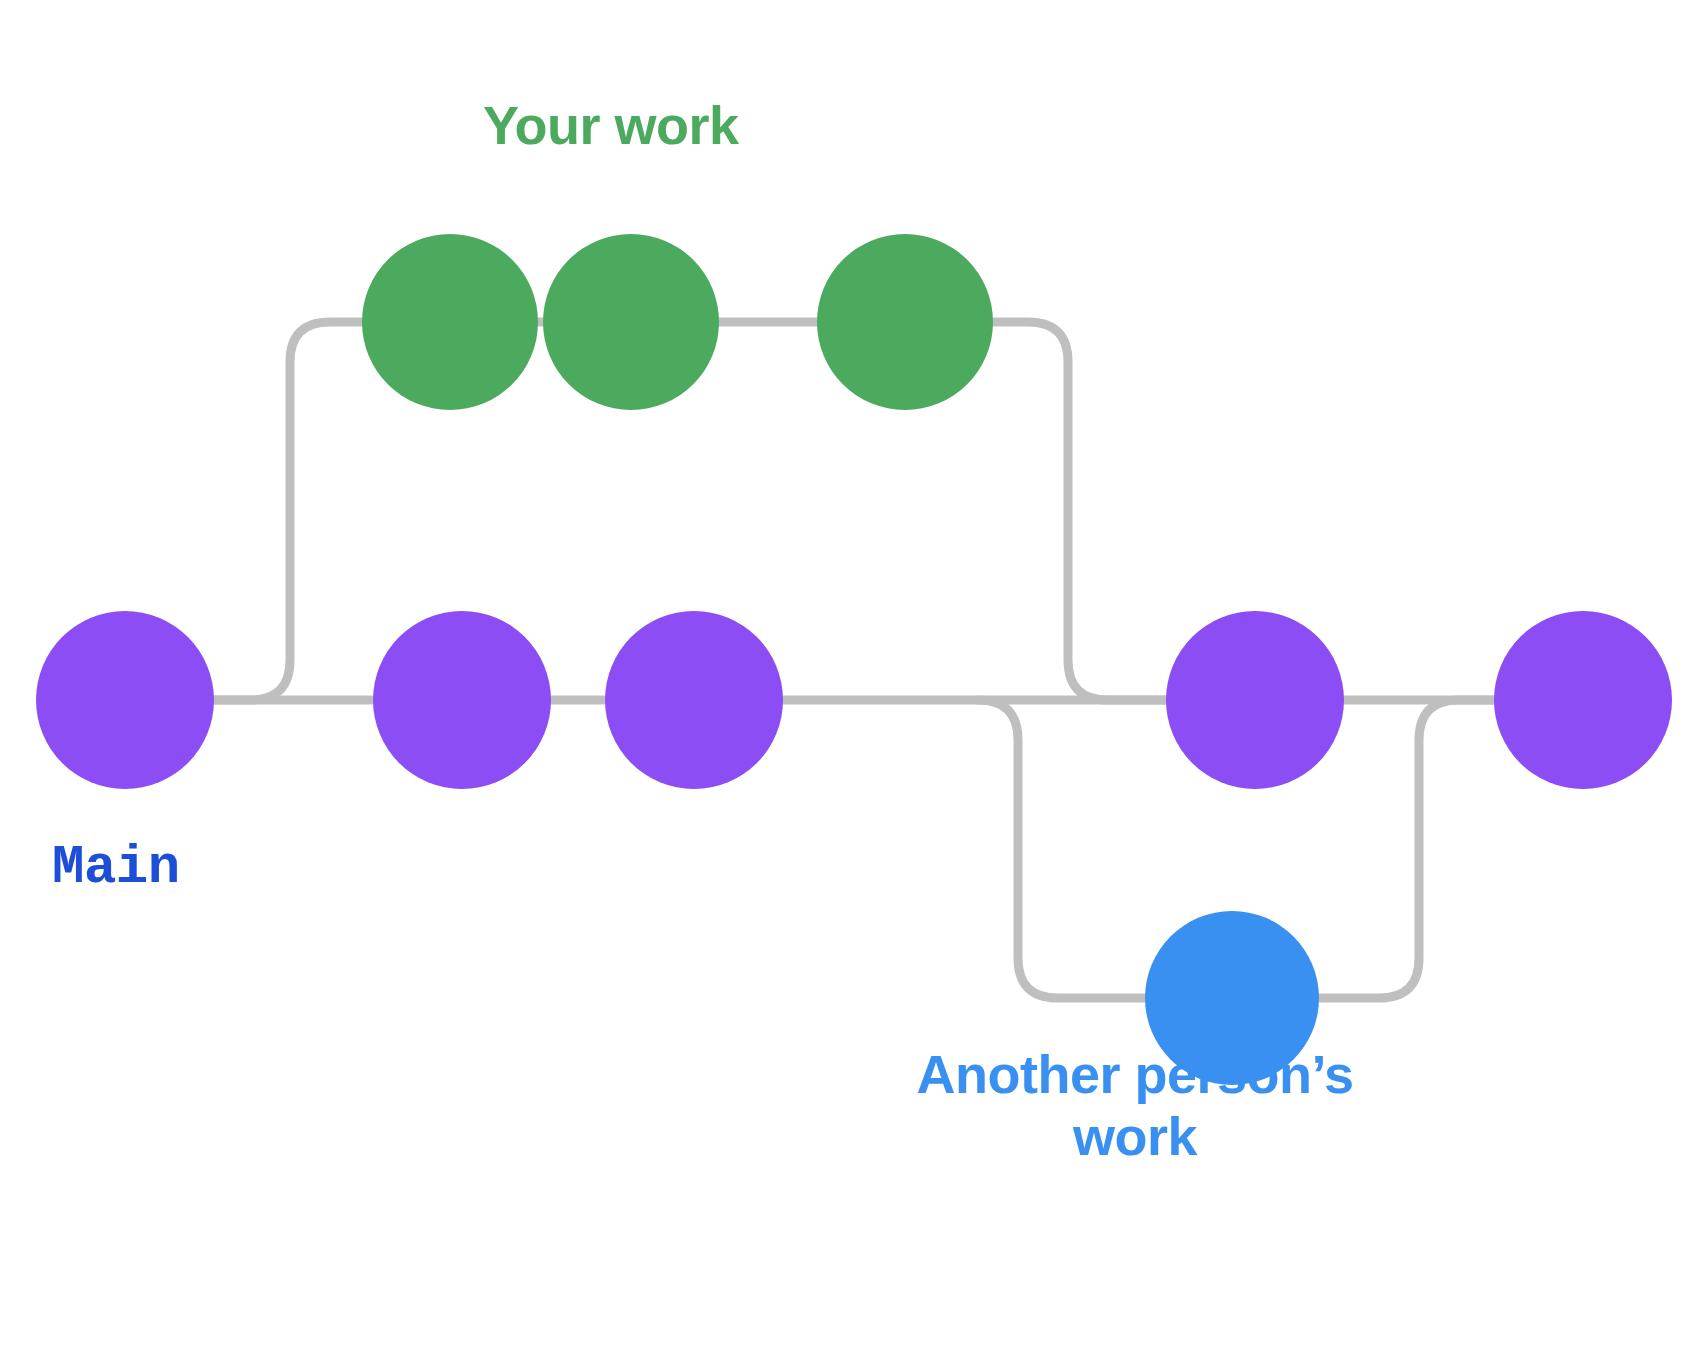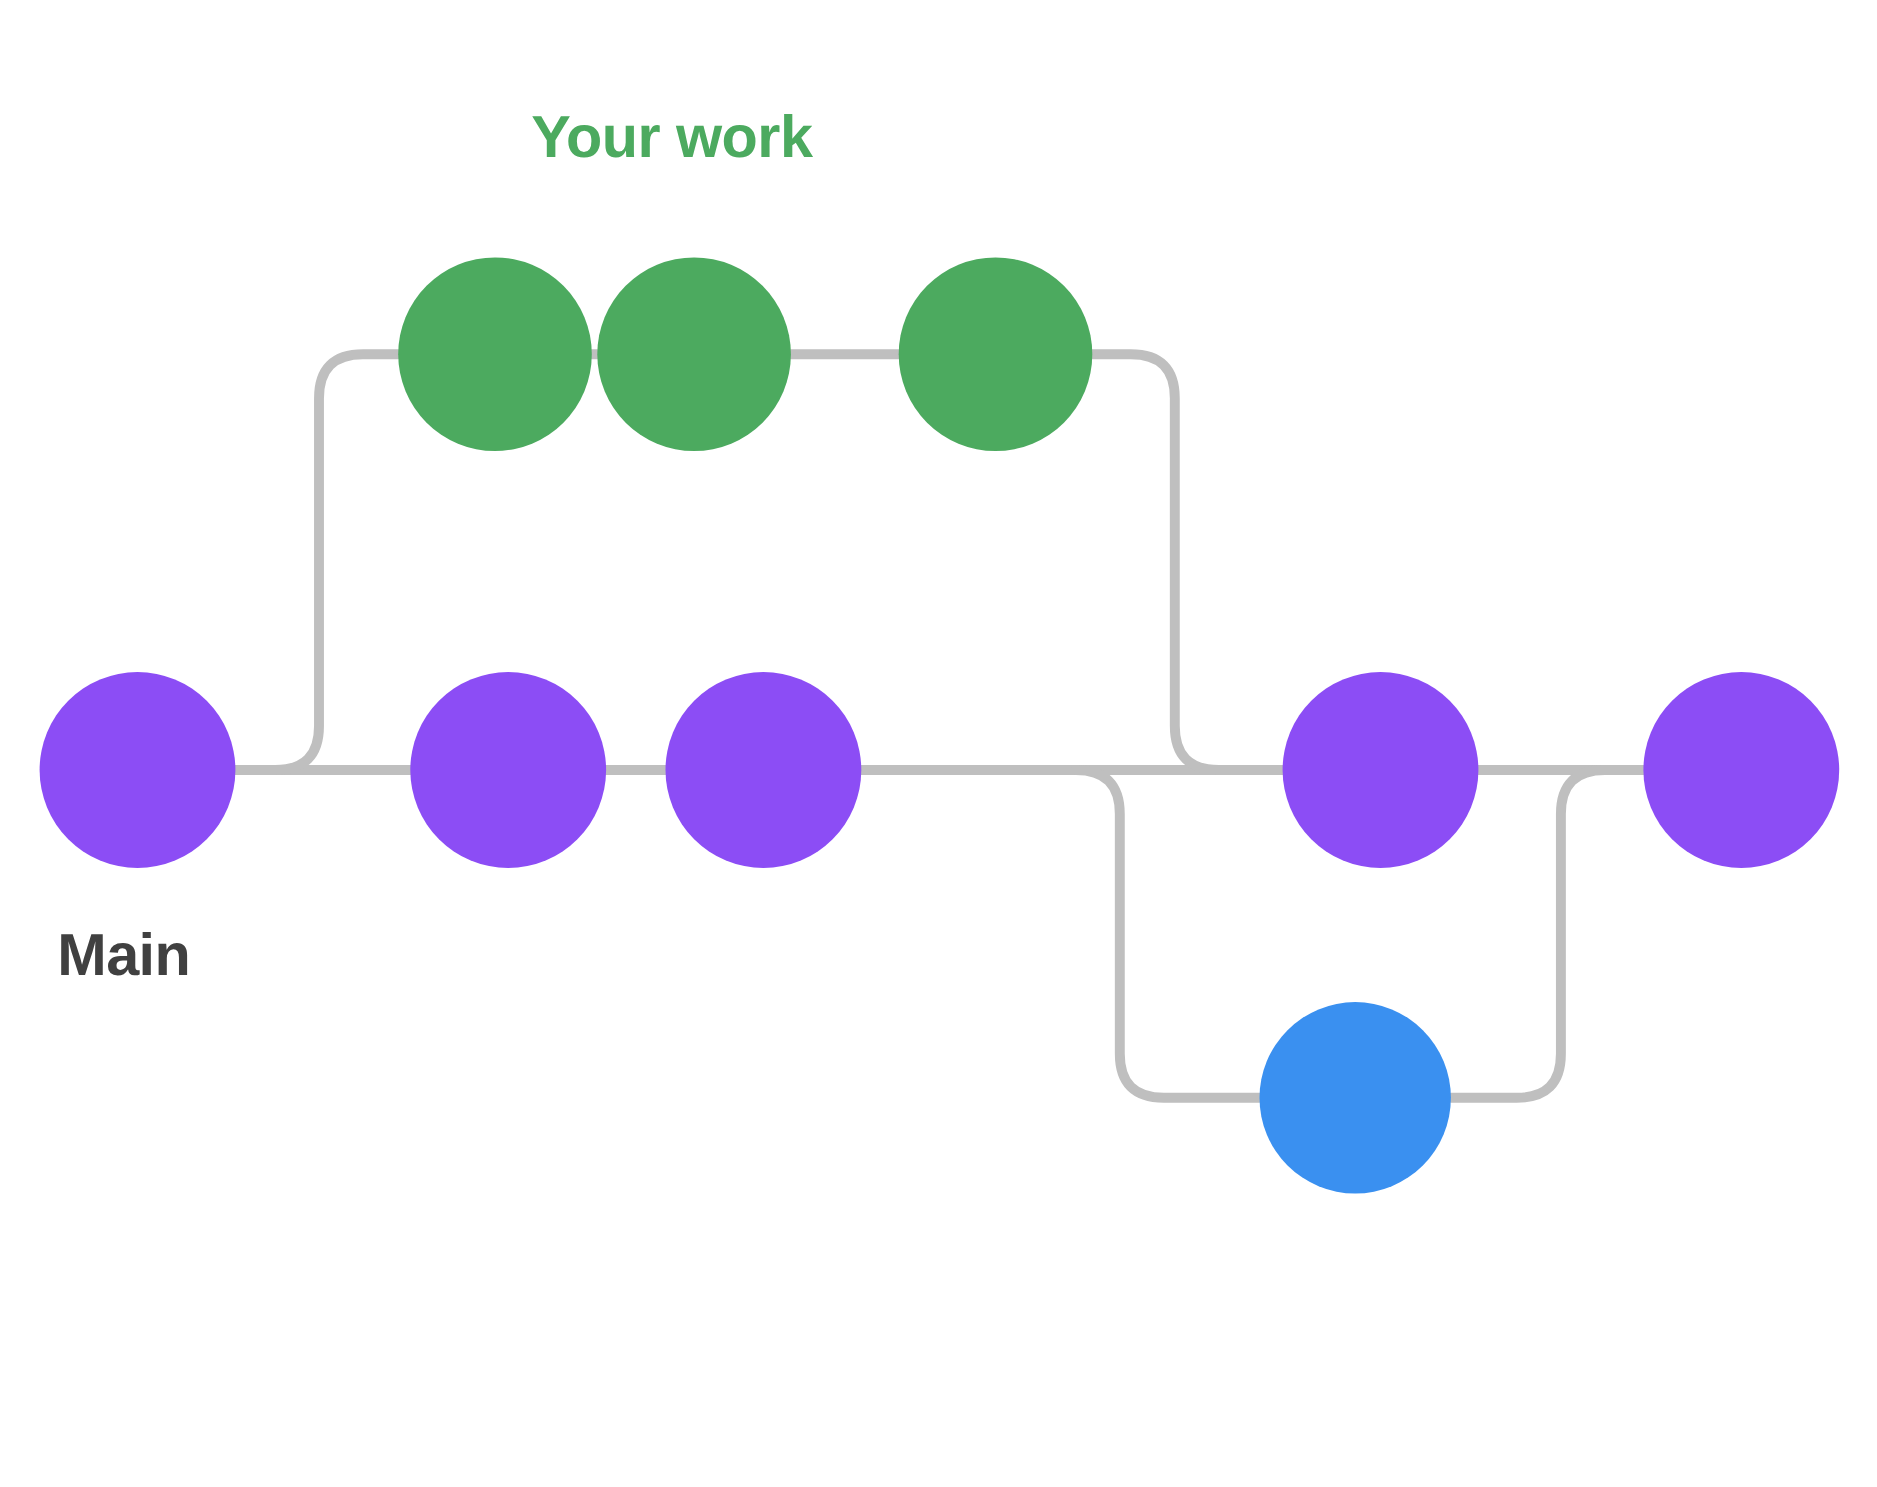--- a/index.html
+++ b/index.html
@@ -80,16 +80,17 @@
 
     <circle cx="450" cy="322" r="88" fill="#4caa5f"></circle>
     <circle cx="631" cy="322" r="88" fill="#4caa5f"></circle>
     <circle cx="905" cy="322" r="88" fill="#4caa5f"></circle>
 
     <circle cx="1232" cy="998" r="87" fill="#3a90f0"></circle>
   </svg>
 
   <div class="label" id="label-your-work" style="color:#4caa5f;">Your work</div>
 
-  <div class="label" id="label-main" style="color:#404040;">Main</div>
+  <div class="label" id="label-main" style="color:#1d4ed8;font-family:Liberation Mono, monospace;">Main</div>
 
+  <div class="label" id="label-another" style="color:#3a90f0;"><span>Another person’s</span><br><span>work</span></div>
 
 </div>
 
 </body></html>

